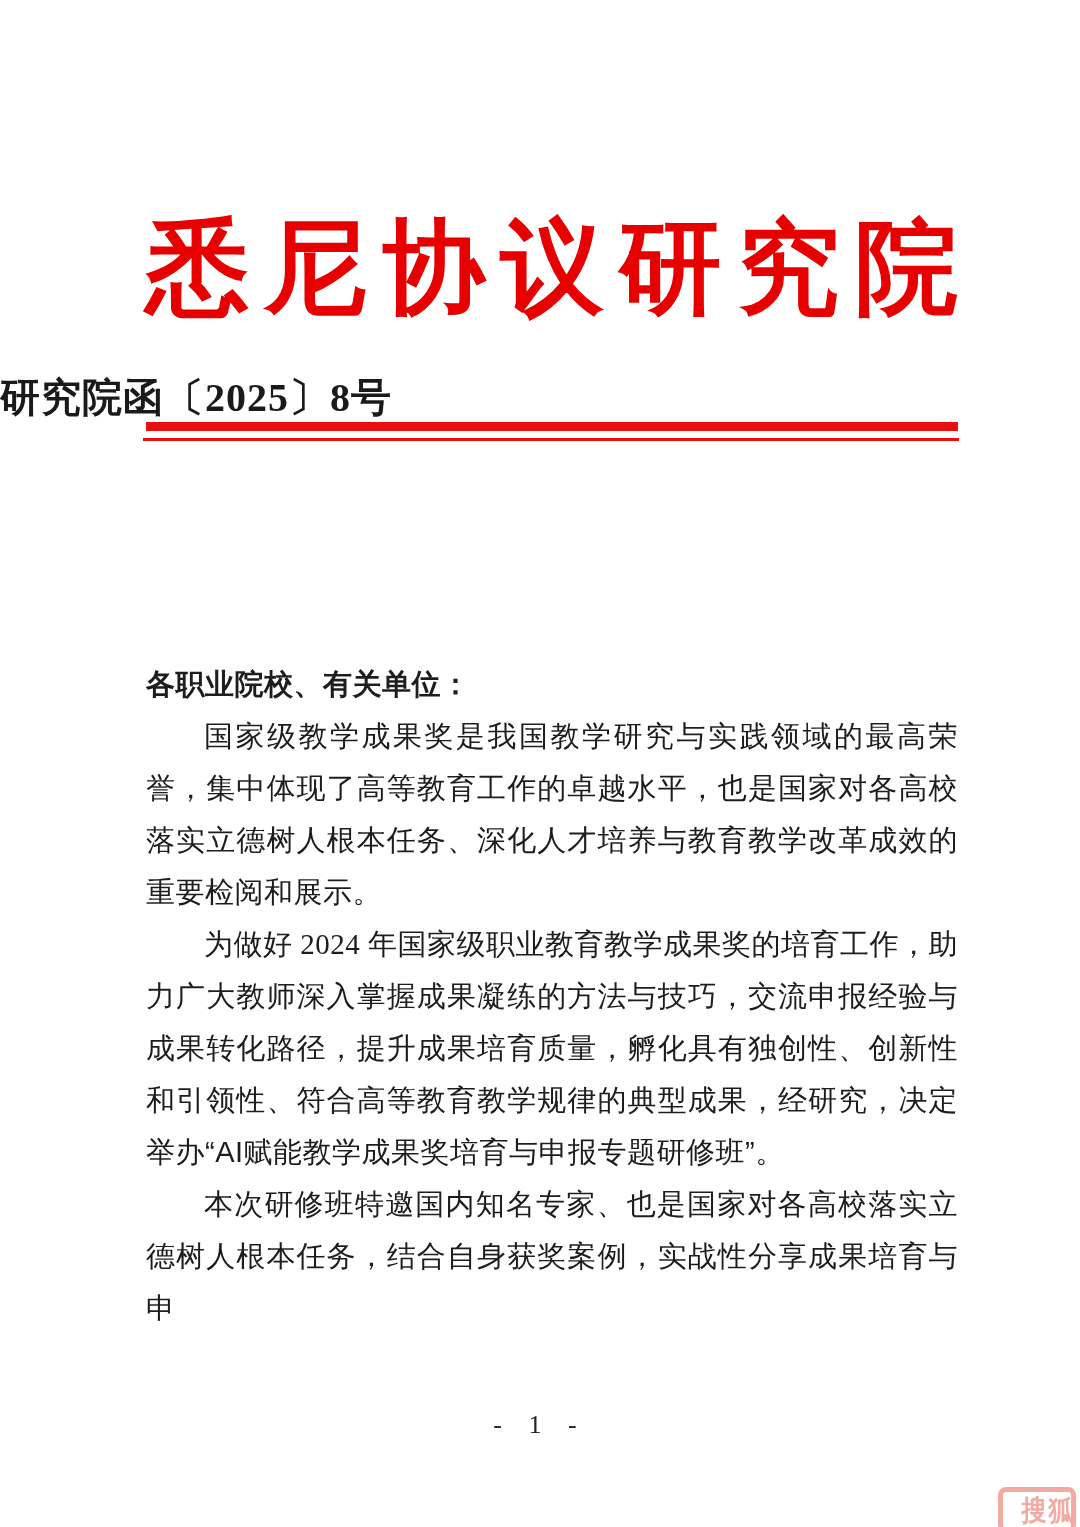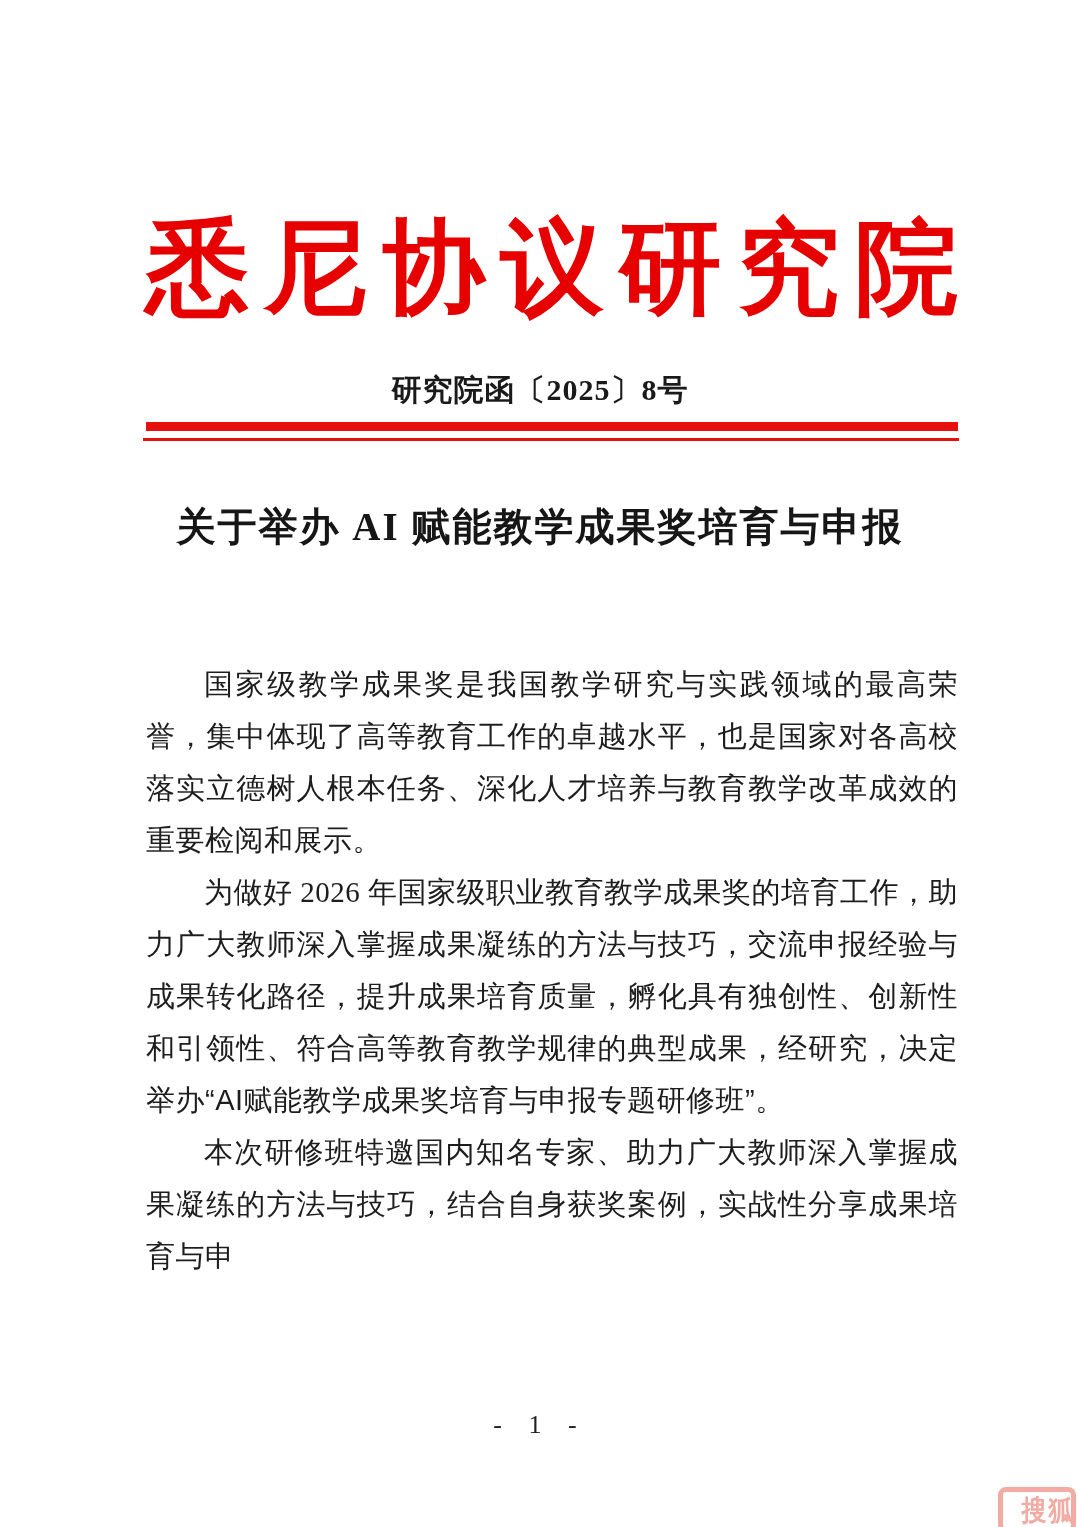--- a/index.html
+++ b/index.html
@@ -32,22 +32,21 @@
     line-height: 1.3;
     white-space: nowrap;
   }
 
   
   .doc-number {
     position: absolute;
     top: 358px;
     left: 0;
     width: 100%;
-    text-align: center;
-    font-size: 30px;
+    font-size: 40px;
     font-weight: 700;
     color: #1a1a1a;
     letter-spacing: 1px;
   }
 
   
   .rule-thick {
     position: absolute;
     top: 410px;
     left: 146px;
@@ -151,27 +150,27 @@
 <div class="page">
 
   <div class="org-title">悉尼协议研究院</div>
 
   <div class="doc-number">研究院函〔2025〕8号</div>
 
   <div class="rule-thick"></div>
   <div class="rule-thin"></div>
 
   <h1 class="notice-title">
-    <span class="title-line">关于举办 AI 赋能教学成果奖培育与申报</span>
   </h1>
 
   <div class="body-text">
+    <p class="salutation">各职业院校、有关单位：</p>
     <p class="para">国家级教学成果奖是我国教学研究与实践领域的最高荣誉，集中体现了高等教育工作的卓越水平，也是国家对各高校落实立德树人根本任务、深化人才培养与教育教学改革成效的重要检阅和展示。</p>
-    <p class="para"><span>为做好 2026 年国家级职业教育教学成果奖的培育工作，助力广大教师深入掌握成果凝练的方法与技巧，交流申报经验与成果转化路径，提升成果培育质量，孵化具有独创性、创新性和引领性、符合高等教育教学规律的典型成果，经研究，决定举办</span><span class="emph">“AI赋能教学成果奖培育与申报专题研修班”</span><span>。</span></p>
-    <p class="para">本次研修班特邀国内知名专家、助力广大教师深入掌握成果凝练的方法与技巧，结合自身获奖案例，实战性分享成果培育与申</p>
+    <p class="para"><span>为做好 2024 年国家级职业教育教学成果奖的培育工作，助力广大教师深入掌握成果凝练的方法与技巧，交流申报经验与成果转化路径，提升成果培育质量，孵化具有独创性、创新性和引领性、符合高等教育教学规律的典型成果，经研究，决定举办</span><span class="emph">“AI赋能教学成果奖培育与申报专题研修班”</span><span>。</span></p>
+    <p class="para">本次研修班特邀国内知名专家、也是国家对各高校落实立德树人根本任务，结合自身获奖案例，实战性分享成果培育与申</p>
   </div>
 
   <div class="page-number">- 1 -</div>
 
   <div class="watermark">
     <span class="wm-text">搜狐</span>
   </div>
 
 </div>
 

